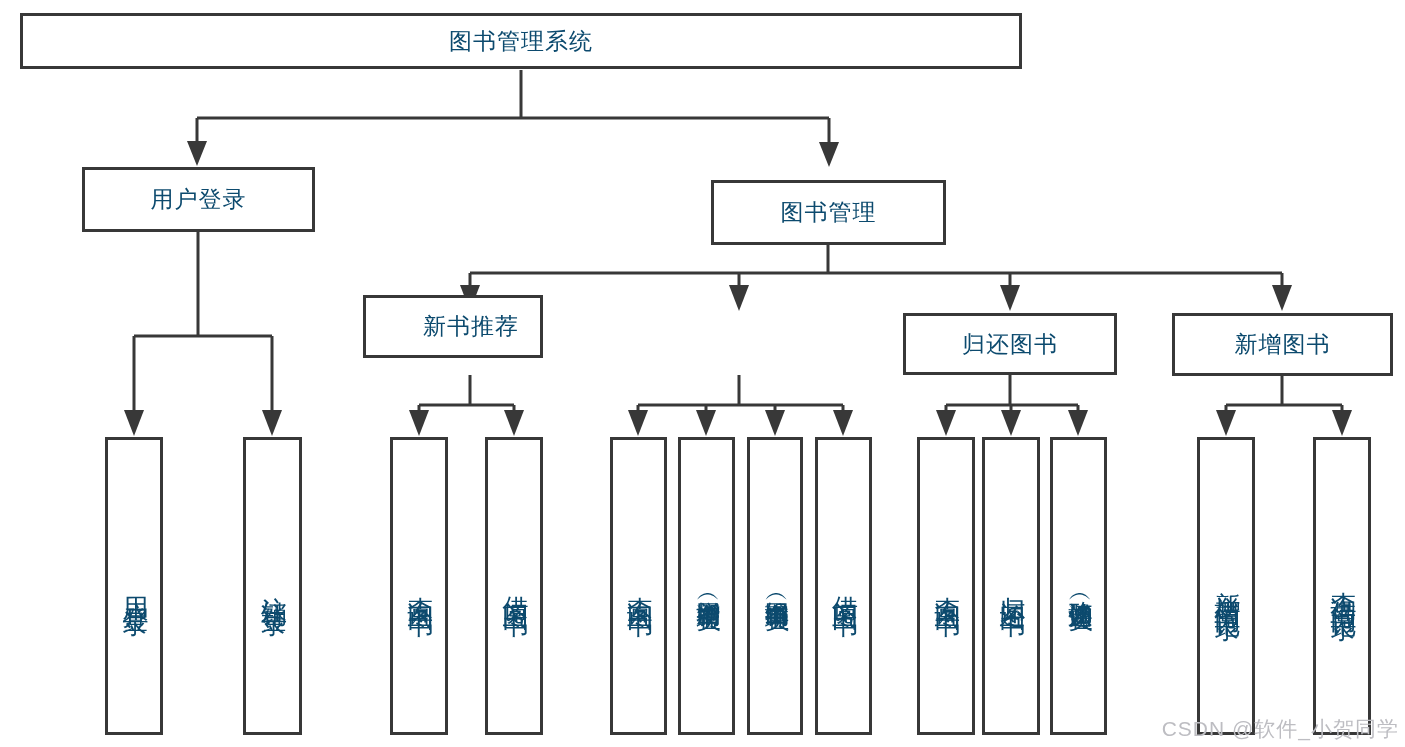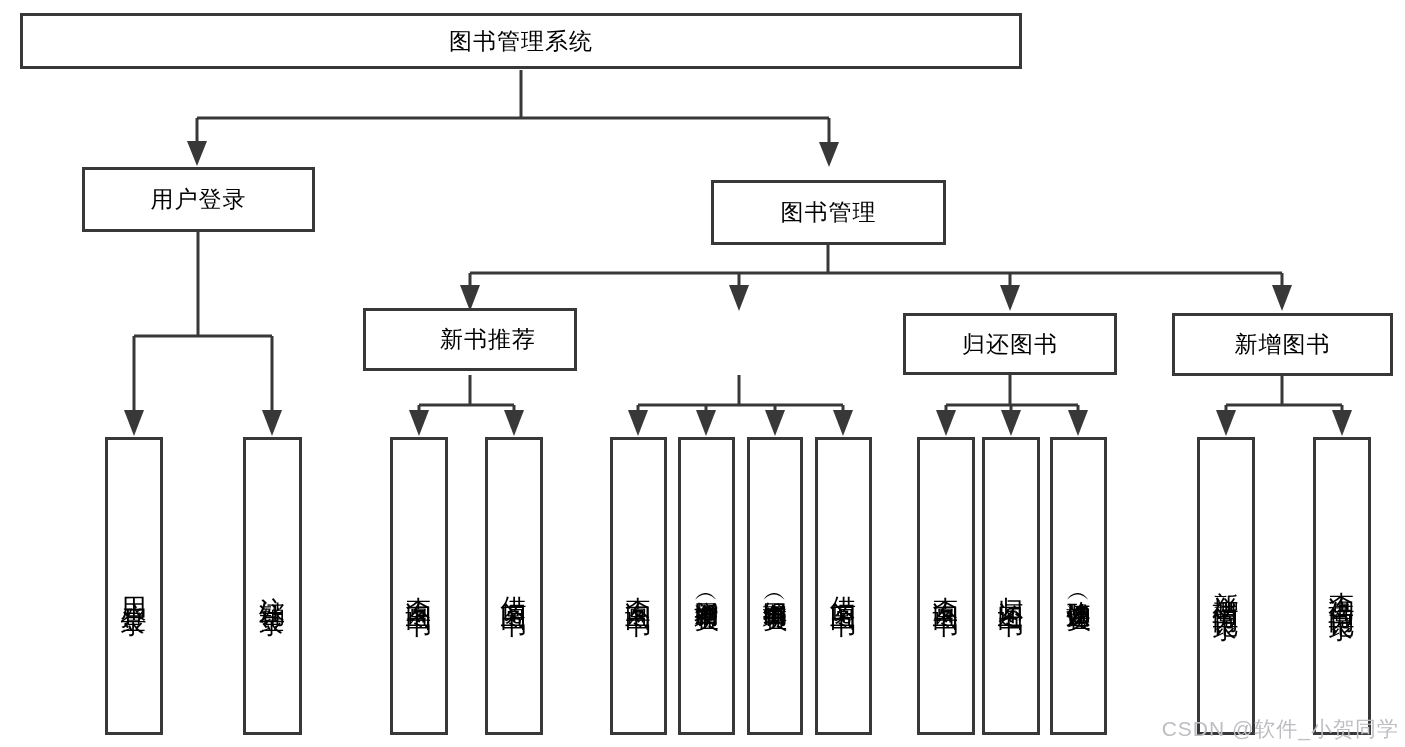--- a/index.html
+++ b/index.html
@@ -8,25 +8,26 @@
     width:1405px;height:747px;
     background:#ffffff;
     font-family:"Liberation Sans",sans-serif;
     overflow:hidden;
   }
   .node{
     position:absolute;
     box-sizing:border-box;
     background:#ffffff;
     border:3px solid #383838;
-    color:#000000;
+    color:#0c4a6e;
     display:flex;
     align-items:center;
     justify-content:center;
     text-align:center;
+    font-family:Liberation Mono, monospace;
   }
   .hnode{font-size:23px;letter-spacing:1px;}
   .leaf{
     writing-mode:vertical-rl;
     text-orientation:mixed;
     font-size:26px;
     letter-spacing:5px;
     line-height:1;
   }
   .leaf.long{font-size:24px;letter-spacing:1px;}
@@ -101,21 +102,21 @@
     <span>图书管理系统</span>
   </div>
 
   <div class="node hnode" style="left:82px;top:167px;width:233px;height:65px;">
     <span>用户登录</span>
   </div>
   <div class="node hnode" style="left:711px;top:168px;width:235px;height:65px;margin-top:12px;">
     <span>图书管理</span>
   </div>
 
-  <div class="node hnode" style="left:363px;top:308px;width:214px;height:63px;padding-left:36px;">
+  <div class="node hnode" style="left:363px;top:295px;width:180px;height:63px;padding-left:36px;">
     <span>新书推荐</span>
   </div>
   <div class="node hnode" style="left:903px;top:313px;width:214px;height:62px;">
     <span>归还图书</span>
   </div>
   <div class="node hnode" style="left:1172px;top:313px;width:221px;height:63px;">
     <span>新增图书</span>
   </div>
 
   <div class="node leaf" style="left:105px;top:437px;width:58px;height:298px;">

